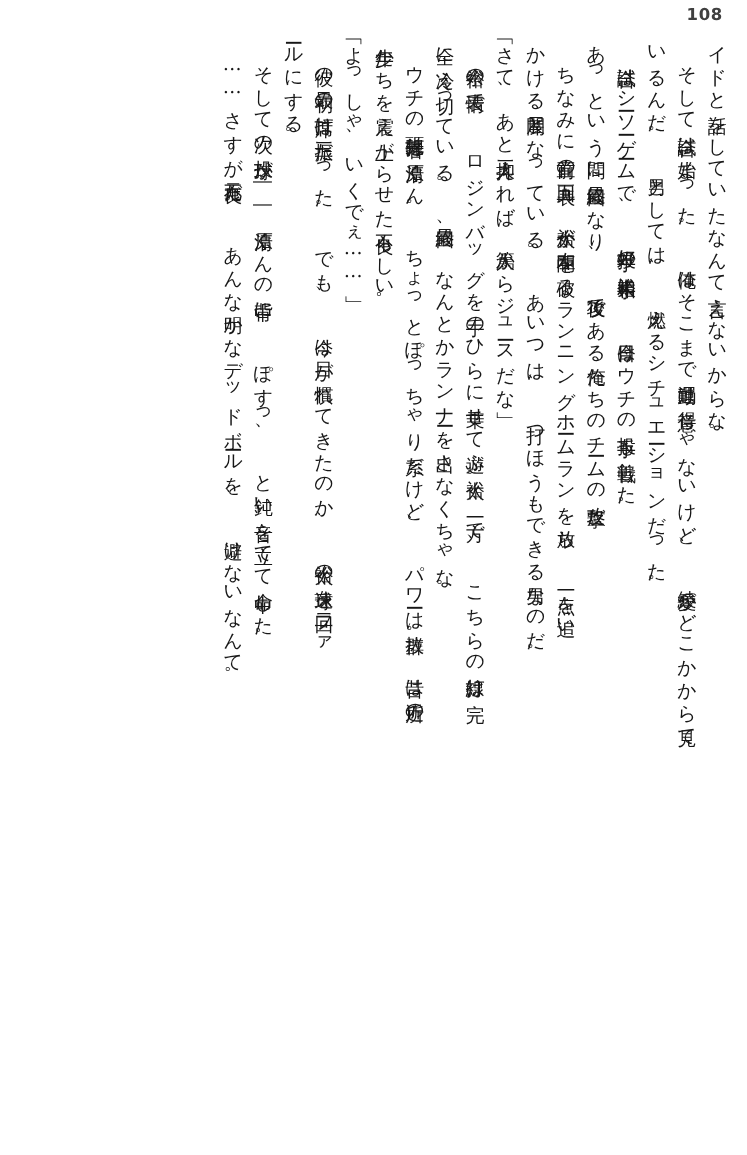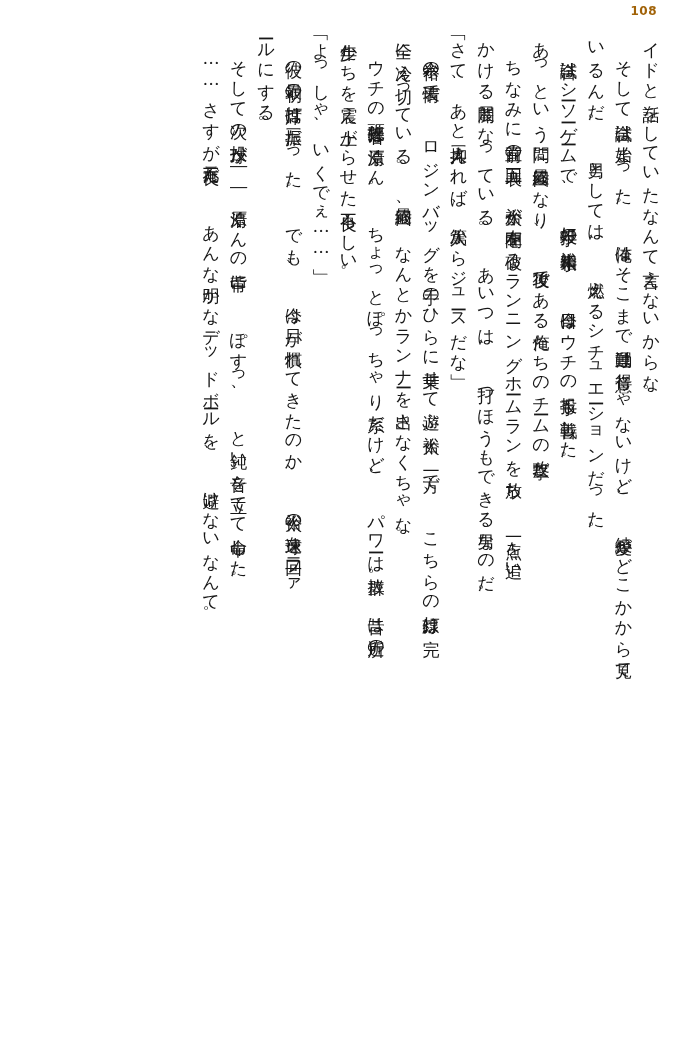--- a/index.html
+++ b/index.html
@@ -19,24 +19,24 @@
     width: 679px;
     height: 1050px;
     background: #ffffff;
     box-sizing: border-box;
   }
   .page-number {
     position: absolute;
     top: 4px;
     right: 22px;
     font-family: "DejaVu Sans", "Liberation Sans", sans-serif;
-    font-size: 12px;
+    font-size: 15px;
     font-weight: bold;
     letter-spacing: 0.5px;
-    color: #a16207;
+    color: #404040;
   }
   .body-text {
     position: absolute;
     top: 30px;
     right: 20px;
     left: 18px;
     bottom: 16px;
     display: flex;
     flex-direction: row-reverse;
     align-items: flex-start;

